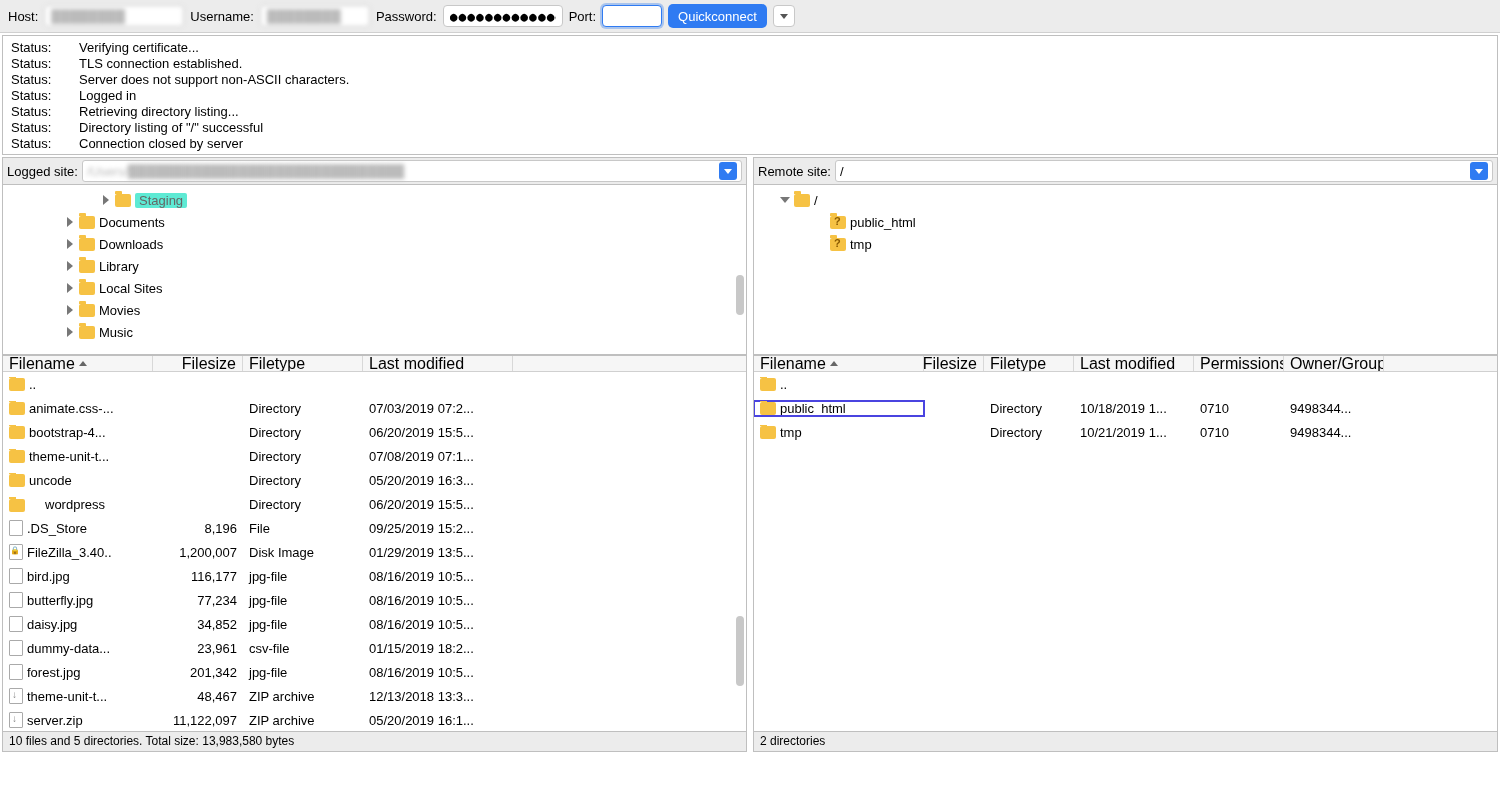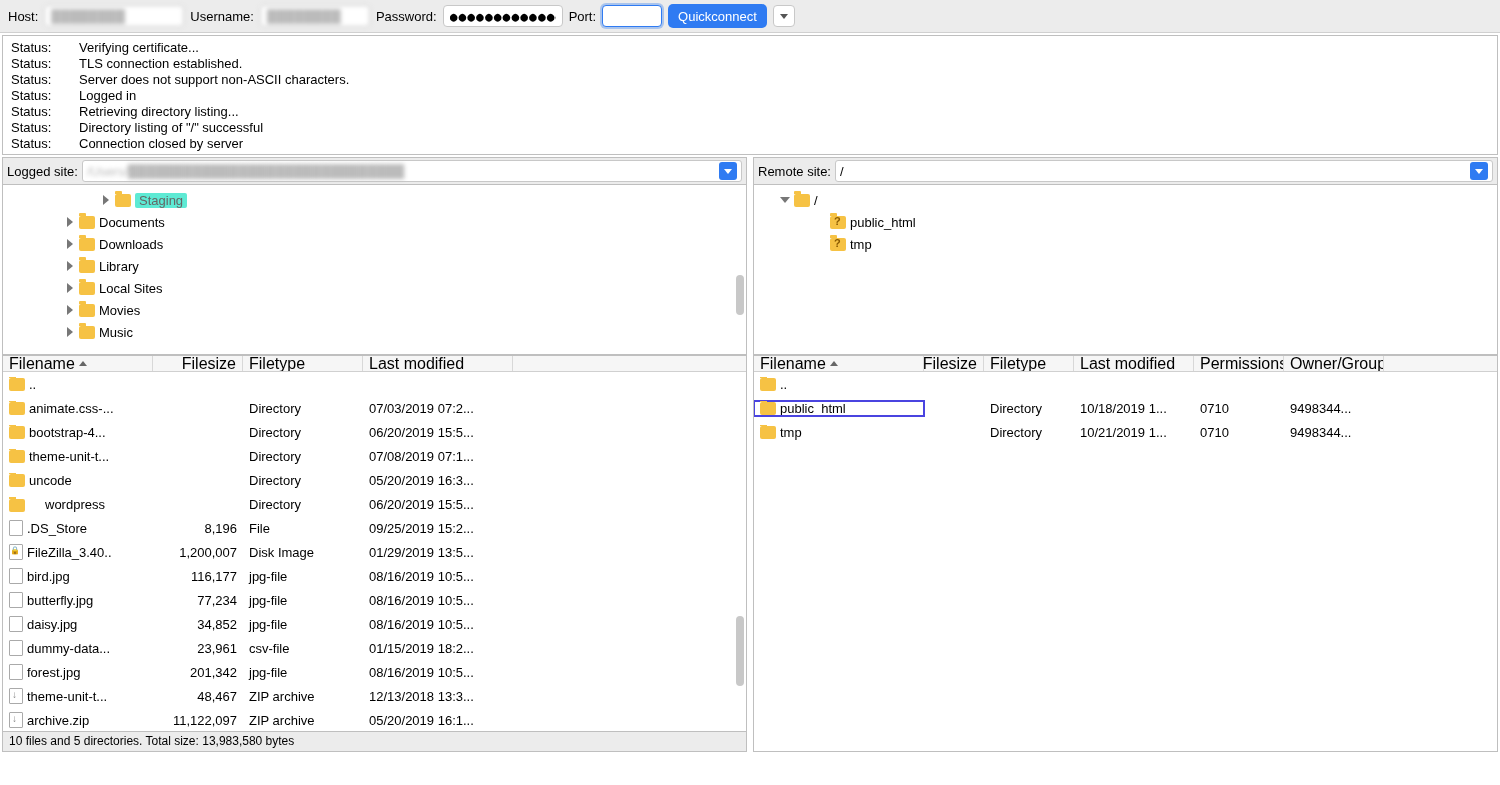--- a/index.html
+++ b/index.html
@@ -431,21 +431,21 @@
               <span class="file-icon arc"></span>
               <span>theme-unit-t...</span>
             </div>
             <div class="cell c-size num">48,467</div>
             <div class="cell c-type">ZIP archive</div>
             <div class="cell c-mod">12/13/2018 13:3...</div>
           </div>
           <div class="file-row">
             <div class="cell c-name" style="display:flex;align-items:center;gap:4px">
               <span class="file-icon arc"></span>
-              <span>archive.zip</span>
+              <span>server.zip</span>
             </div>
             <div class="cell c-size num">11,122,097</div>
             <div class="cell c-type">ZIP archive</div>
             <div class="cell c-mod">05/20/2019 16:1...</div>
           </div>
         </div>
       <div class="list-scroll-thumb"></div>
       <div class="status-bar">10 files and 5 directories. Total size: 13,983,580 bytes</div>
     </div>
   </div>
@@ -516,15 +516,16 @@
               <span class="folder-icon"></span>
               <span>tmp</span>
             </div>
             <div class="cell c-size num"></div>
             <div class="cell c-type">Directory</div>
             <div class="cell c-mod">10/21/2019 1...</div>
             <div class="cell c-perm">0710</div>
             <div class="cell c-own">9498344...</div>
           </div>
         </div>
+      <div class="status-bar">2 directories</div>
     </div>
   </div>
 </div>
 
 </body></html>

